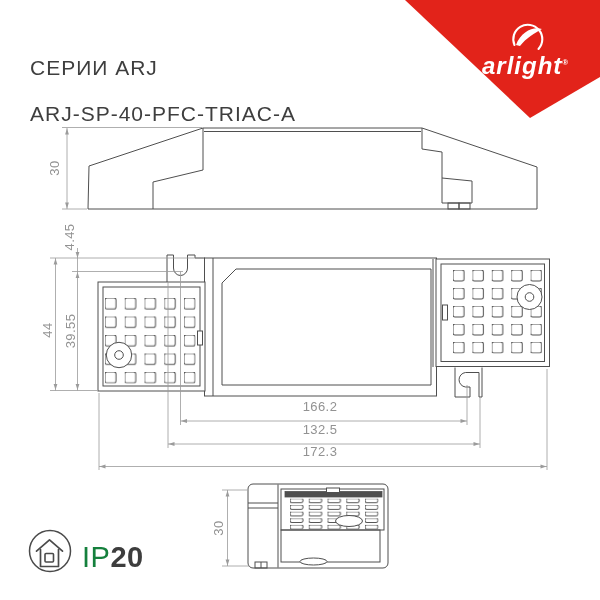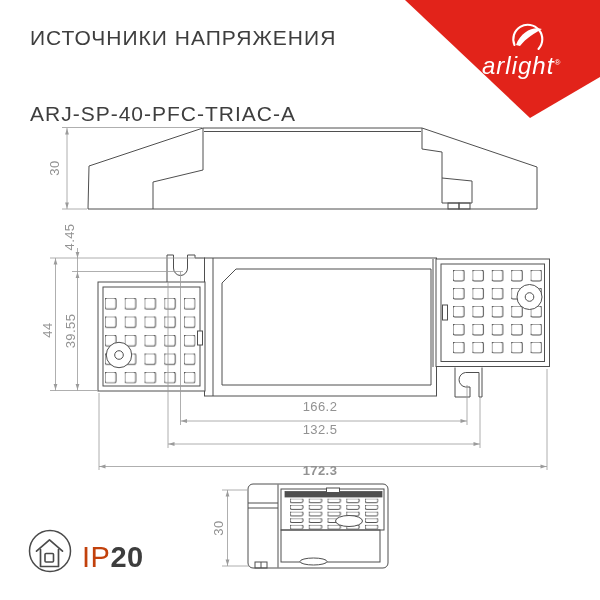--- a/index.html
+++ b/index.html
@@ -13,25 +13,25 @@
   .ar {fill:#9b9b9b;stroke:none;}
   .dark{fill:#4f4f4f;stroke:#4f4f4f;stroke-width:0.8;}
   
   .title-line{position:absolute;left:30px;color:#3e3e3e;font-size:21px;
               letter-spacing:1px;white-space:nowrap;}
   .dim-label{position:absolute;color:#929292;font-size:13px;letter-spacing:.4px;
              white-space:nowrap;}
   .hlabel{transform:translate(-50%,-50%);}
   .vlabel{transform:translate(-50%,-50%) rotate(-90deg);}
   .logo-text{position:absolute;left:482px;top:52px;color:#fff;font-size:24px;
-             font-weight:400;font-style:italic;letter-spacing:1px;white-space:nowrap;}
+             font-weight:700;font-style:italic;letter-spacing:1px;white-space:nowrap;}
   .logo-text sup{font-size:8px;font-style:normal;}
   .ip-text{position:absolute;left:82px;top:541px;font-size:29px;letter-spacing:.5px;
            white-space:nowrap;}
-  .ip-text .ip{color:#c2410c;font-weight:400;}
+  .ip-text .ip{color:#15803d;font-weight:400;}
   .ip-text .val{color:#3d3d3d;font-weight:700;}
 </style>
 </head>
 <body>
 
 <div class="page">
 
   <svg class="layer" width="600" height="600" viewBox="0 0 600 600">
     <defs>
       <pattern id="vgridL" x="105" y="298" width="19.75" height="18.5" patternUnits="userSpaceOnUse">
@@ -148,29 +148,29 @@
     </g>
 
     <g>
       <circle cx="50" cy="551" r="20.5" fill="none" stroke="#4a4a4a" stroke-width="1.5"></circle>
       <path d="M36.5,551.2 L49.5,539.8 L62.5,551.2" fill="none" stroke="#4a4a4a" stroke-width="1.7" stroke-linecap="round" stroke-linejoin="round"></path>
       <path d="M40.5,549.5 L40.5,566.5 L58.5,566.5 L58.5,549.5" fill="none" stroke="#4a4a4a" stroke-width="1.7" stroke-linecap="round" stroke-linejoin="round"></path>
       <rect x="45" y="553.5" width="8.5" height="8.5" rx="1" fill="none" stroke="#4a4a4a" stroke-width="1.6"></rect>
     </g>
   </svg>
 
-  <div class="title-line" style="top:26px;">ИСТОЧНИКИ НАПРЯЖЕНИЯ</div>
+  <div class="title-line" style="top:56px;">СЕРИИ ARJ</div>
   <div class="title-line" style="top:102px;">ARJ-SP-40-PFC-TRIAC-A</div>
 
   <div class="logo-text"><span>arlight</span><sup>®</sup></div>
 
   <div class="dim-label vlabel" style="left:54px;top:168px;">30</div>
   <div class="dim-label vlabel" style="left:69px;top:237px;">4.45</div>
   <div class="dim-label vlabel" style="left:47px;top:330px;">44</div>
   <div class="dim-label vlabel" style="left:70px;top:331px;">39.55</div>
   <div class="dim-label hlabel" style="left:320px;top:406px;">166.2</div>
   <div class="dim-label hlabel" style="left:320px;top:429px;text-align:center;">132.5</div>
-  <div class="dim-label hlabel" style="left:320px;top:470px;font-weight:bold;">172.3</div>
+  <div class="dim-label hlabel" style="left:320px;top:451px;">172.3</div>
   <div class="dim-label vlabel" style="left:218px;top:528px;">30</div>
 
   <div class="ip-text"><span class="ip">IP</span><span class="val">20</span></div>
 
 </div>
 
 </body></html>

